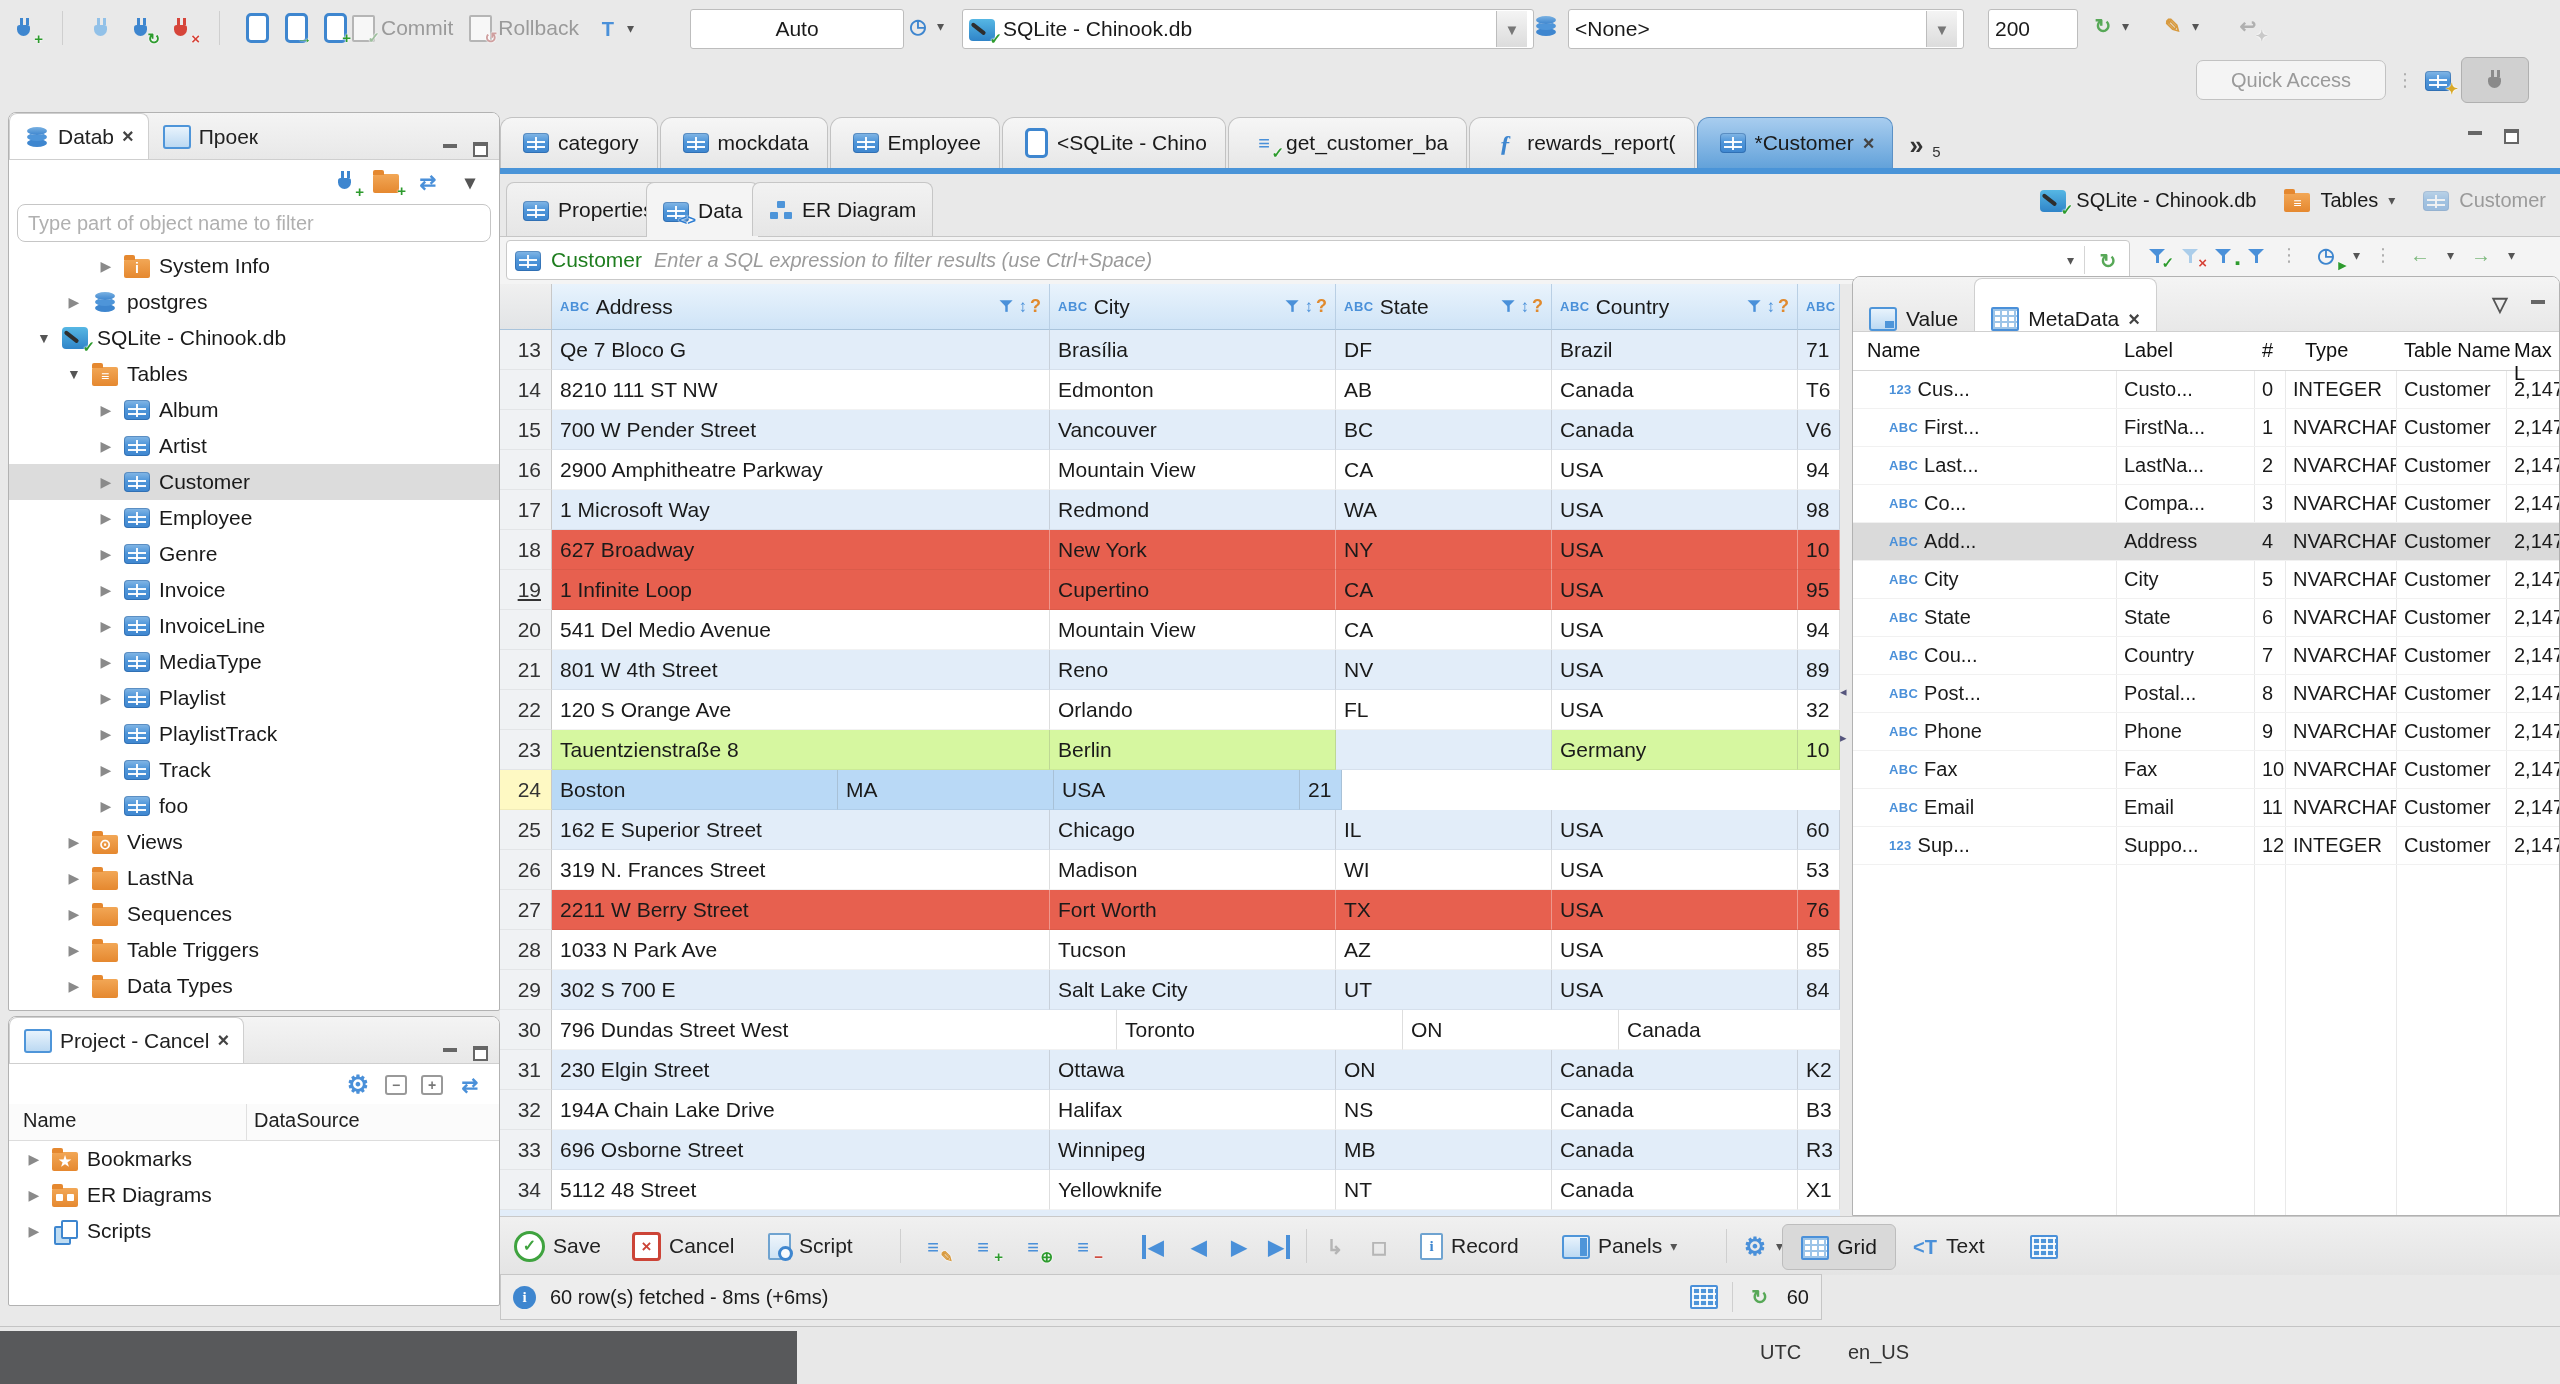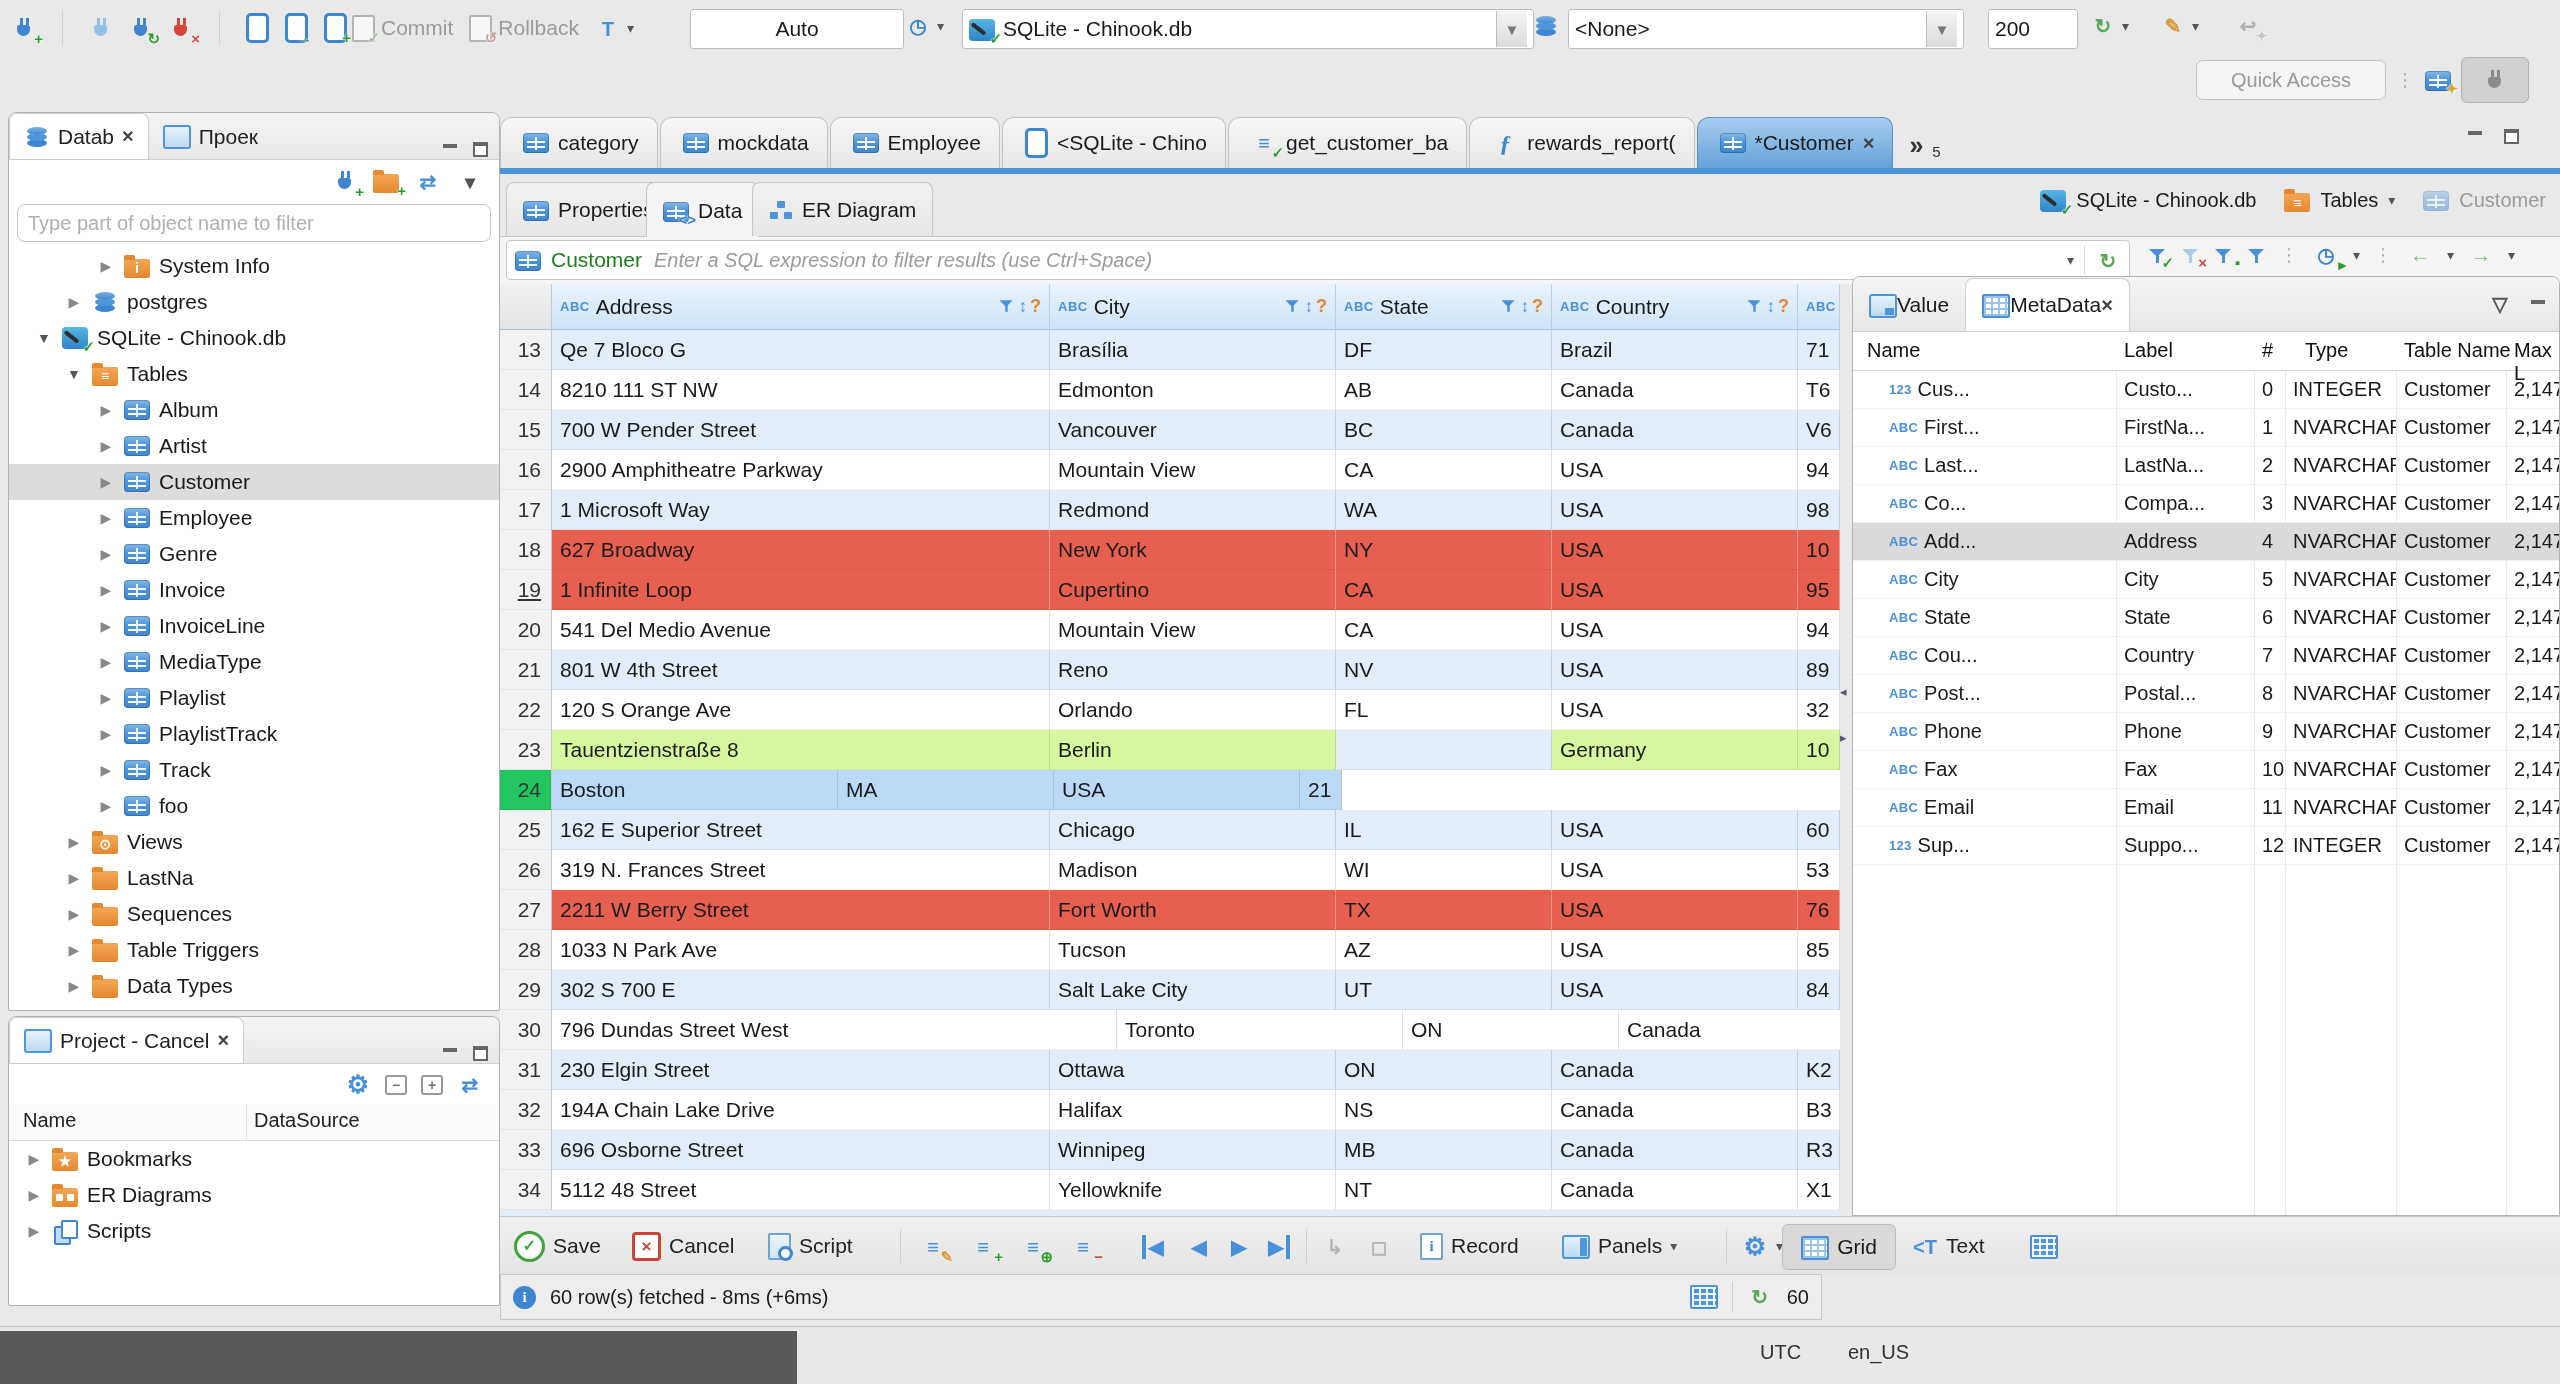--- a/index.html
+++ b/index.html
@@ -196,35 +196,35 @@
   .hcell .hlbl{margin-left:6px;}
   .hicons{margin-left:auto;display:flex;align-items:center;gap:3px;}
   .numcell{background:#f0f2f4;justify-content:flex-end;color:#333;border-right:1px solid #c8c8c8;padding-right:10px;}
   .numhead{background:linear-gradient(#f0f0f0,#e2e4e6);border-right:1px solid #c8c8c8;border-bottom:1px solid #a9c4dc;}
   .abcbadge{color:#4a90d9;font-weight:700;font-size:13px;letter-spacing:.5px;flex:none;}
   .updn{color:#4a90d9;font-size:17px;font-weight:700;}
   .qm{color:#e08a2e;font-size:18px;font-weight:700;}
   .odd .cell:not(.numcell){background:#e2edf9;}
   .flag-d .cell:not(.numcell){background:#e7604f;border-right-color:rgba(255,255,255,.35);}
   .flag-s .cell:not(.numcell){background:#b9d9f6;}
-  .flag-s .numcell{background:#22c55e;}
+  .flag-s .numcell{background:#fef9c3;}
   .gcell-green{background:#d6f7a0 !important;}
   .selcell{border:2px solid #141414 !important;background:#cde3f7 !important;}
   #gsliver{height:6px;background:#e2edf9;}
 
   
   #sash{left:1840px;top:284px;width:12px;height:932px;background:#e9e9e9;}
   #sash .tri{position:absolute;left:0px;font-size:13px;color:#55557d;}
 
   
   #meta{left:1852px;top:276px;width:708px;height:940px;background:#fff;border:1px solid #b2b2b2;
       border-radius:8px 8px 0 0;overflow:hidden;box-sizing:border-box;}
   #metatabs{height:54px;background:linear-gradient(#f4f4f4,#e8e8e8);border-bottom:1px solid #cfcfcf;
       display:flex;align-items:flex-end;position:relative;}
-  .mtab{height:52px;display:flex;align-items:center;padding:0 16px;font-size:21px;}
+  .mtab{height:52px;display:flex;align-items:flex-end;gap:9px;padding:0 16px;font-size:21px;}
   .mtab.active{background:#fff;border:1px solid #cfcfcf;border-bottom:none;border-radius:8px 8px 0 0;}
   #metabtns{position:absolute;right:12px;top:14px;display:flex;gap:16px;color:#555;}
   #metahead{height:38px;position:relative;font-size:20px;color:#111;border-bottom:1px solid #d6d6d6;}
   #metahead span{position:absolute;top:7px;}
   #metabody{position:relative;height:846px;}
   .mline{position:absolute;top:0;bottom:0;width:1px;background:#e9e9e9;}
   .mrow{position:relative;display:flex;height:37px;align-items:center;border-bottom:1px solid #f1f1f1;font-size:20px;}
   .mrow.sel{background:#dadada;}
   .mc{box-sizing:border-box;padding:0 8px;white-space:nowrap;overflow:hidden;flex:none;display:flex;align-items:center;gap:6px;}
   .tb{color:#4a90d9;font-weight:700;font-size:13px;letter-spacing:.3px;}

